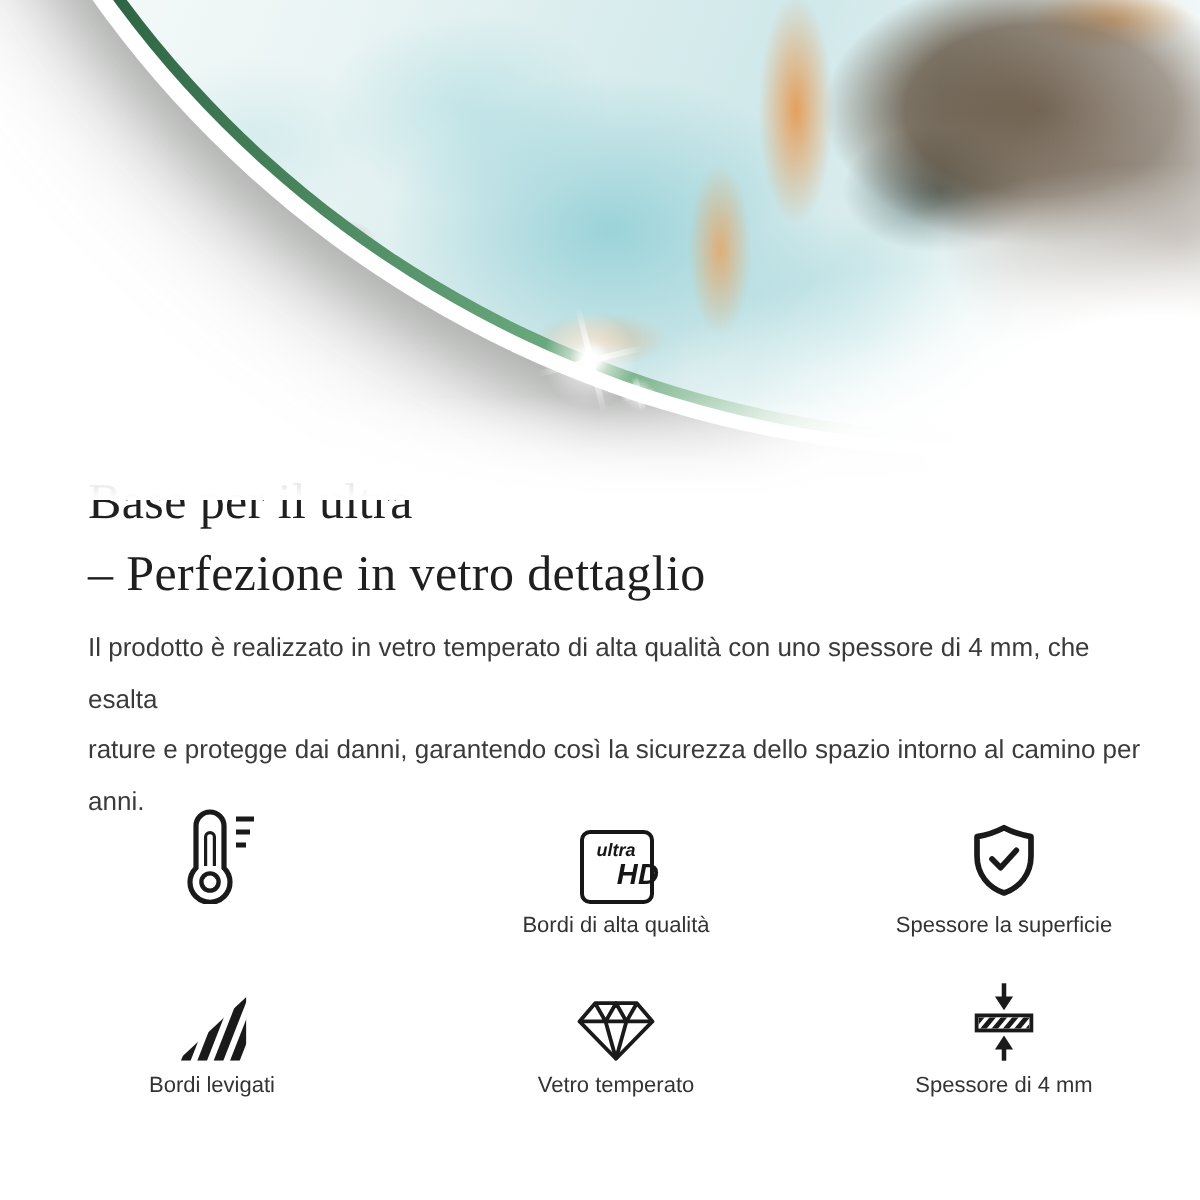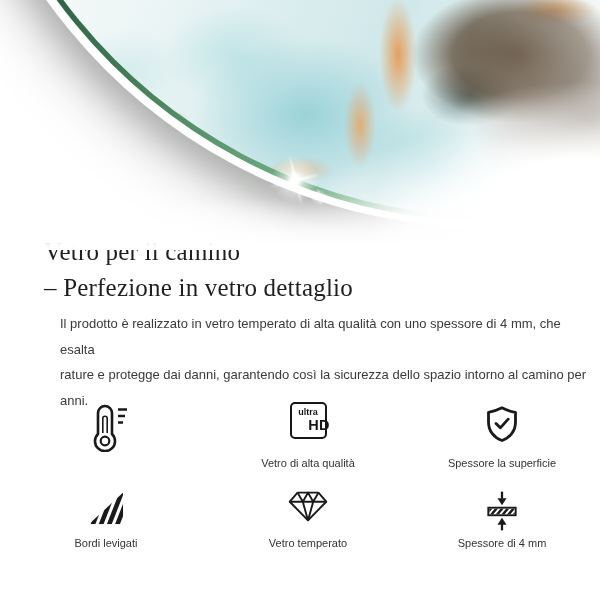--- a/index.html
+++ b/index.html
@@ -40,28 +40,28 @@
   .sparkle::after{content:"";position:absolute;top:0;bottom:0;left:50%;width:3px;margin-left:-1.5px;
         background:linear-gradient(to bottom,rgba(255,255,255,0),#fff 50%,rgba(255,255,255,0));}
   .sparkle .glow{position:absolute;inset:0;
         background:radial-gradient(circle,#fff 0 10%,rgba(255,255,255,.55) 26%,rgba(255,255,255,0) 62%);}
   .s1{left:268px;top:153px;width:54px;height:54px;transform:rotate(-14deg);}
   .s2{left:310px;top:188px;width:18px;height:18px;transform:rotate(-14deg);opacity:.85;}
 
   
   .title{position:absolute;left:44px;top:234px;margin:0;font-family:"Liberation Serif",serif;
         font-weight:400;font-size:25px;line-height:36px;color:#1f1f1f;letter-spacing:.2px;}
-  .desc{position:absolute;left:60px;top:311px;width:528px;font-size:13px;line-height:25.5px;color:#3a3a3a;}
+  .desc{position:absolute;left:44px;top:311px;width:528px;font-size:13px;line-height:25.5px;color:#3a3a3a;}
 
   
   .features{position:absolute;left:0;top:402px;width:600px;}
   .feat-row{display:grid;grid-template-columns:212px 192px 196px;}
   .feat-row.second{margin-top:20px;}
   .feat{display:flex;flex-direction:column;align-items:center;}
-  .icon-box{height:50px;display:flex;align-items:flex-start;justify-content:center;}
+  .icon-box{height:50px;display:flex;align-items:flex-end;justify-content:center;font-style:italic;}
   .second .icon-box{height:42px;}
   .feat-label{margin-top:5px;font-size:11px;line-height:13px;color:#333;text-align:center;}
   svg.ic{display:block;}
   .hd-box{width:33px;height:33px;border:2.5px solid #161616;border-radius:5px;
         display:flex;flex-direction:column;align-items:center;justify-content:center;color:#161616;}
   .hd-top{font-size:9px;font-weight:700;line-height:1;}
   .hd-bottom{font-size:14.5px;font-weight:800;line-height:1;margin-top:1px;letter-spacing:.2px;margin-left:22px;}
 </style>
 </head>
 <body>
@@ -75,21 +75,21 @@
     <div class="hero-fade"></div>
     <div class="sparkle s1">
         <span class="glow"></span>
       </div>
     <div class="sparkle s2">
         <span class="glow"></span>
       </div>
   </div>
 
   <h1 class="title">
-    <span>Vetro per il camino</span><br>
+    <span>Base per il ultra</span><br>
     <span>– Perfezione in vetro dettaglio</span>
   </h1>
 
   <div class="desc">
     <div>Il prodotto è realizzato in vetro temperato di alta qualità con uno spessore di 4 mm, che esalta</div>
     <div>rature e protegge dai danni, garantendo così la sicurezza dello spazio intorno al camino per anni.</div>
   </div>
 
   <div class="features">
     <div class="feat-row">
@@ -105,21 +105,21 @@
         </div>
       </div>
 
       <div class="feat">
         <div class="icon-box">
           <div class="hd-box">
             <span class="hd-top">ultra</span>
             <span class="hd-bottom">HD</span>
           </div>
         </div>
-        <div class="feat-label">Vetro di alta qualità</div>
+        <div class="feat-label">Bordi di alta qualità</div>
       </div>
 
       <div class="feat">
         <div class="icon-box">
           <svg class="ic" width="40" height="44" viewBox="0 0 24 24" fill="none" stroke="#1a1a1a">
             <path d="M12 2.3 C9.1 3.8 6.3 4.6 3.9 5 L3.9 10.8 C3.9 16.3 7.3 20.3 12 21.9 C16.7 20.3 20.1 16.3 20.1 10.8 L20.1 5 C17.7 4.6 14.9 3.8 12 2.3 Z" stroke-width="1.7" stroke-linejoin="round"></path>
             <path d="M8.4 11.7 L11 14.3 L15.7 9.1" stroke-width="1.7" stroke-linecap="round" stroke-linejoin="round"></path>
           </svg>
         </div>
         <div class="feat-label">Spessore la superficie</div>

